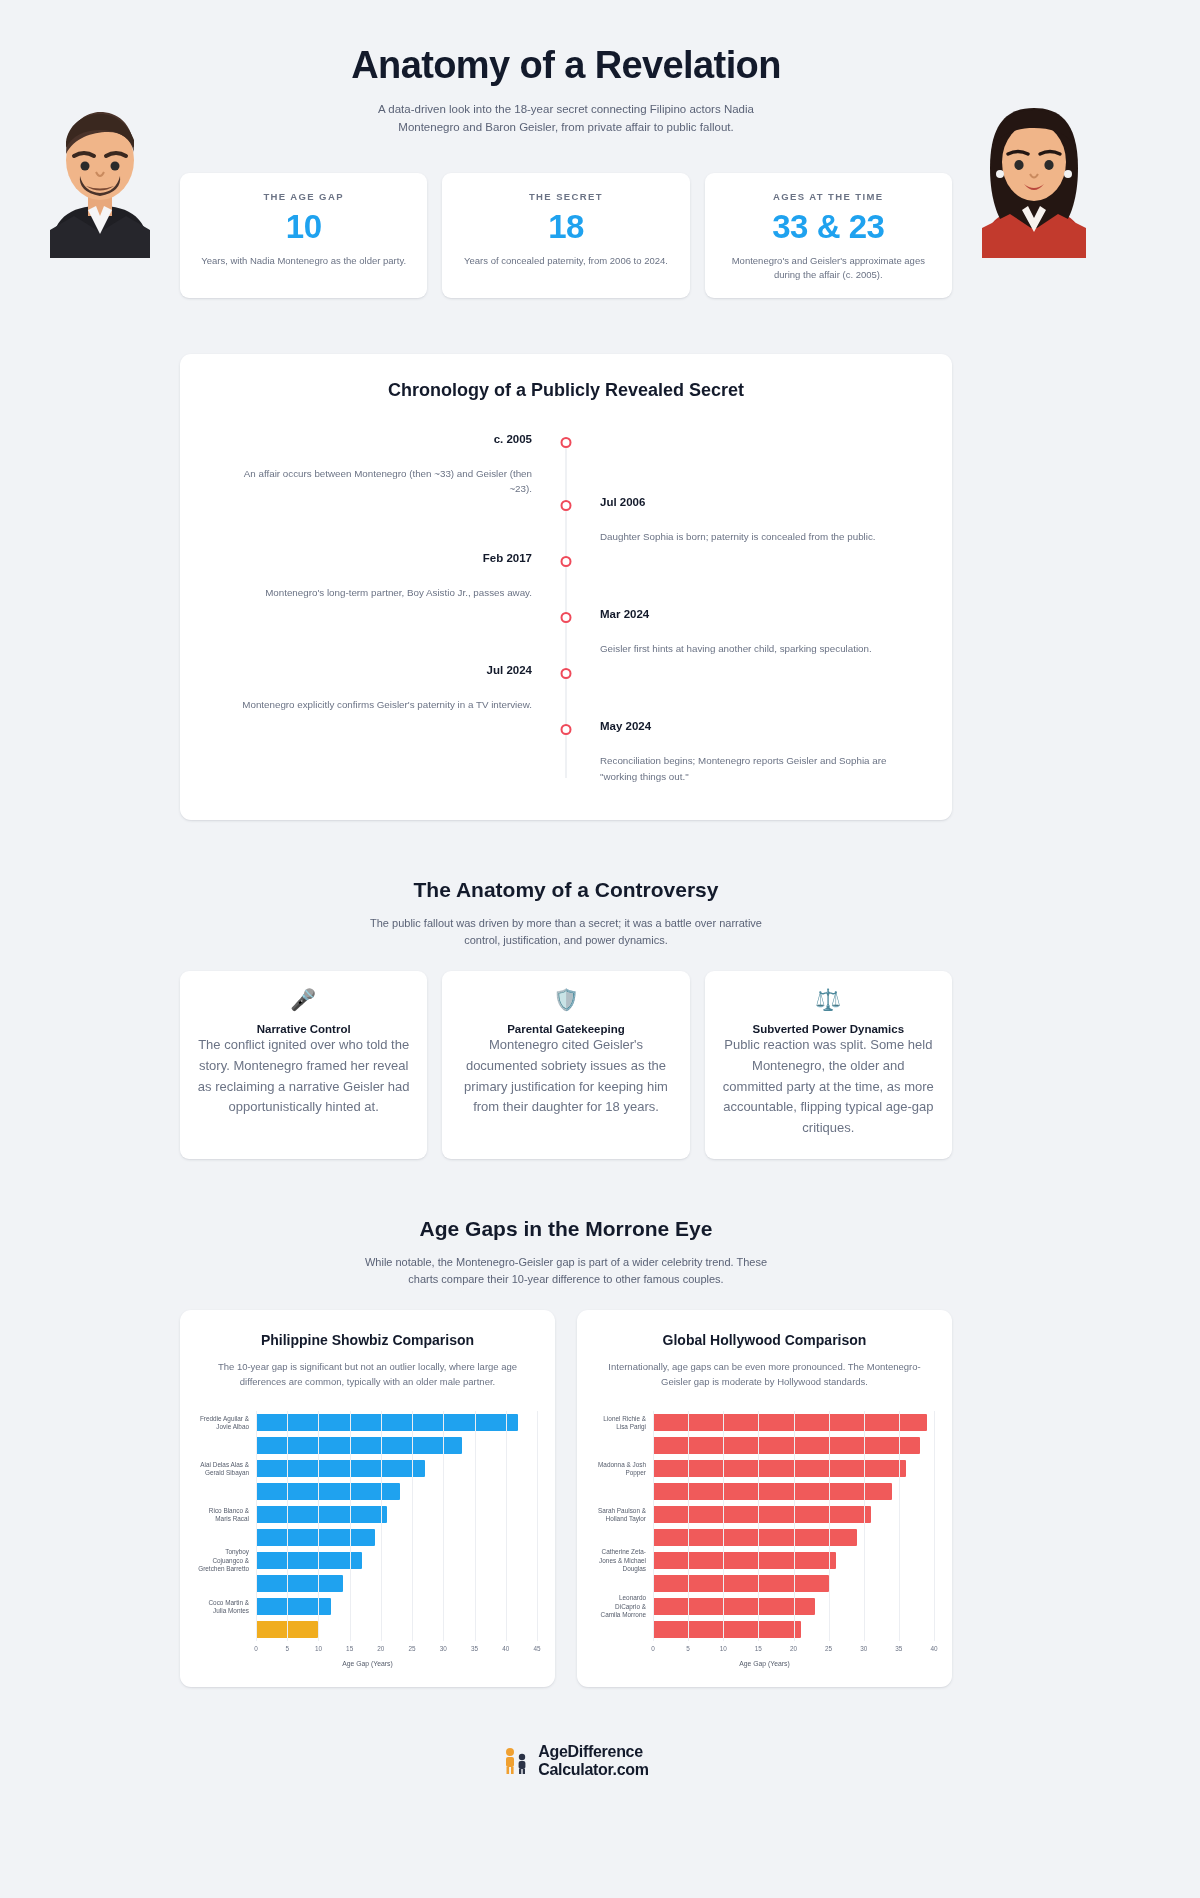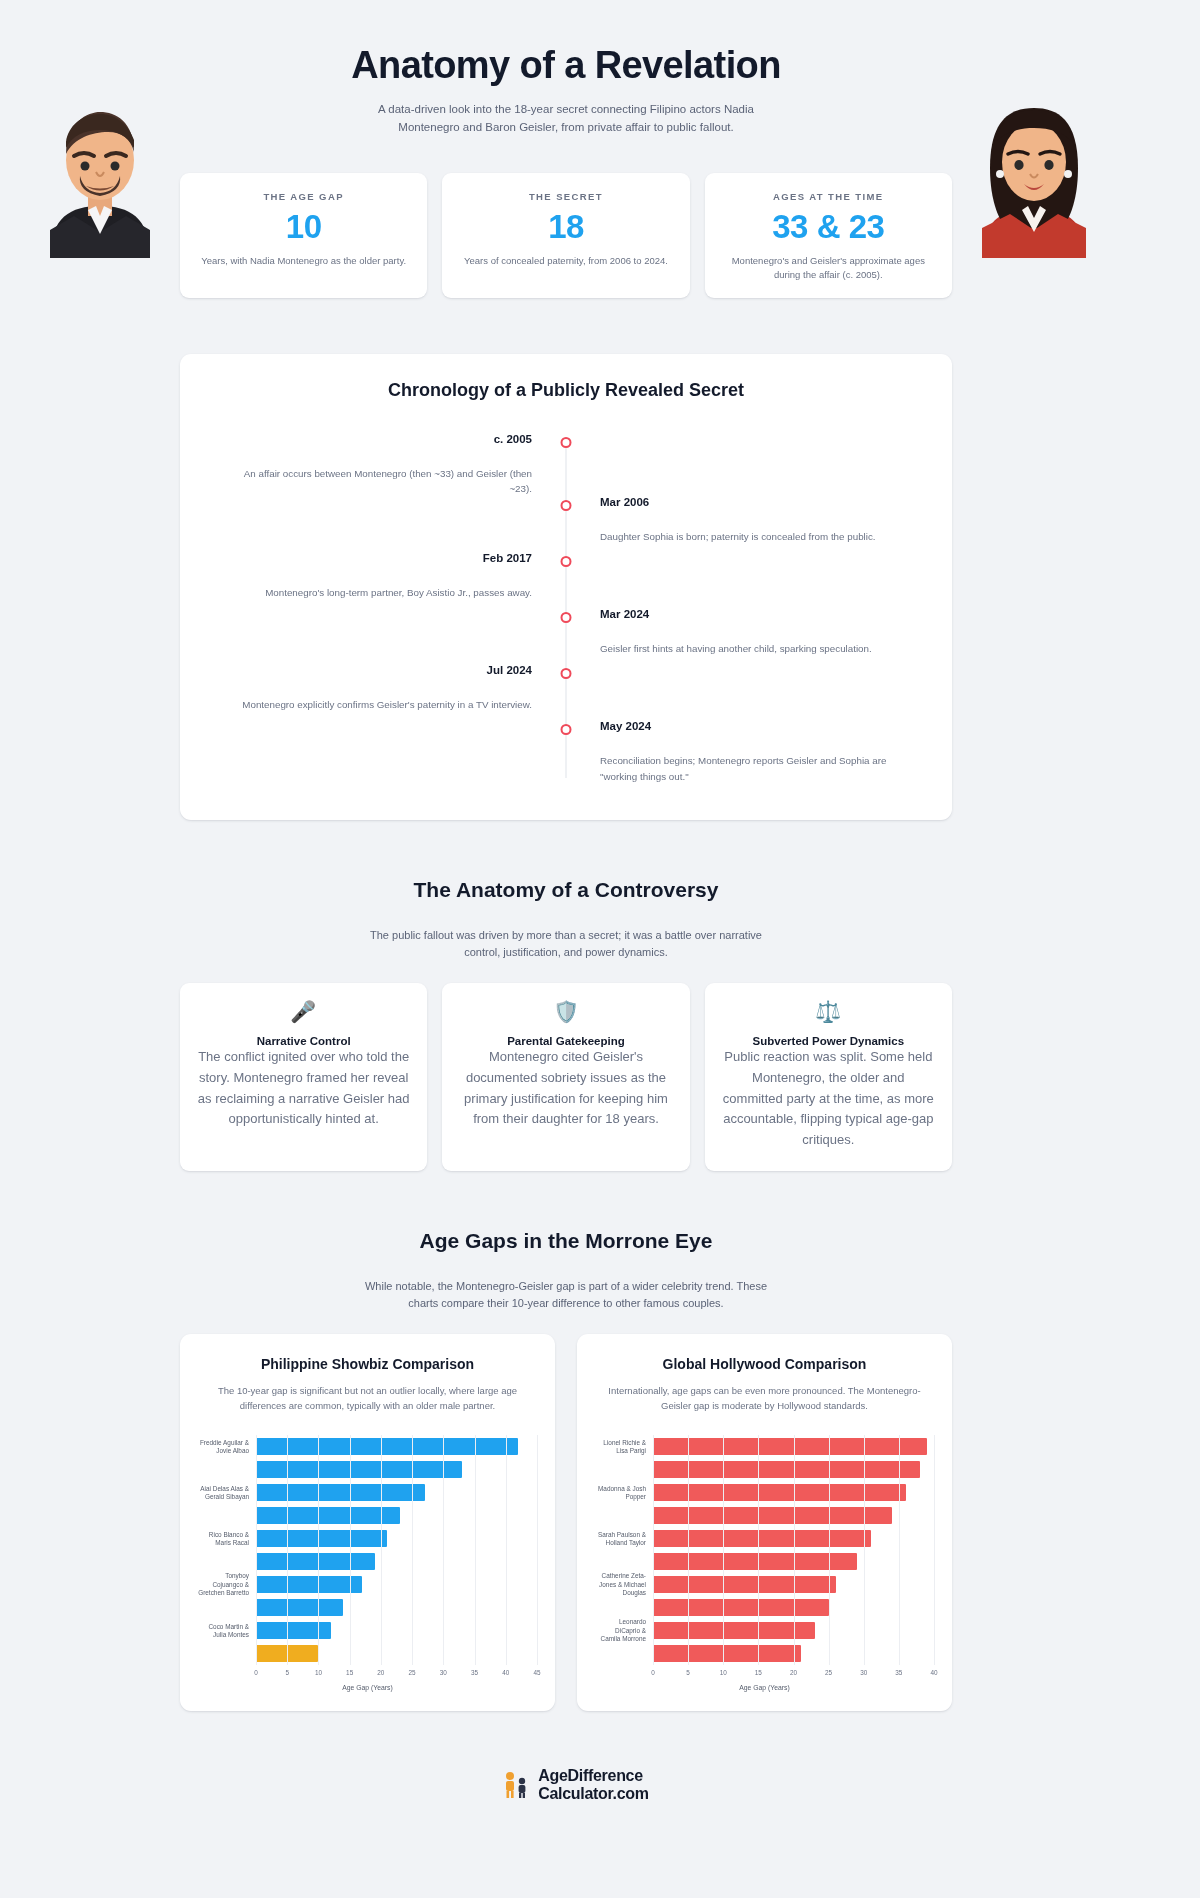--- a/index.html
+++ b/index.html
@@ -72,21 +72,21 @@
   .tl-dot {
     position: absolute; left: 50%; top: 4px; width: 11px; height: 11px;
     border-radius: 50%; border: 2px solid #ef4a5a; background: #fff;
     transform: translateX(-50%);
   }
 
   
   .section-head { text-align: center; margin: 58px 0 0; }
   .section-head h2 { font-size: 21px; font-weight: 800; color: #131a2b; }
   .section-head p {
-    margin: 25px auto 0; width: 420px; font-size: 11px; line-height: 1.55; color: #5b6377;
+    margin: 13px auto 0; width: 420px; font-size: 11px; line-height: 1.55; color: #5b6377;
   }
 
   
   .features { display: flex; gap: 15px; padding: 0 180px; margin-top: 22px; }
   .feature-card {
     flex: 1; background: #fff; border-radius: 9px; padding: 18px 16px 20px;
     box-shadow: 0 1px 3px rgba(20,30,60,.09), 0 1px 1px rgba(20,30,60,.04);
     text-align: center;
   }
   .feature-icon { font-size: 21px; line-height: 1; }
@@ -213,21 +213,21 @@
           <div class="tl-text">An affair occurs between Montenegro (then ~33) and Geisler (then ~23).</div>
         </div>
         <div class="tl-dot"></div>
         <div class="side"></div>
       </div>
 
       <div class="tl-item right">
         <div class="side"></div>
         <div class="tl-dot"></div>
         <div class="side content">
-          <div class="tl-date">Mar 2006</div>
+          <div class="tl-date">Jul 2006</div>
           <div class="tl-text">Daughter Sophia is born; paternity is concealed from the public.</div>
         </div>
       </div>
 
       <div class="tl-item left">
         <div class="side content">
           <div class="tl-date">Feb 2017</div>
           <div class="tl-text">Montenegro's long-term partner, Boy Asistio Jr., passes away.</div>
         </div>
         <div class="tl-dot"></div>

